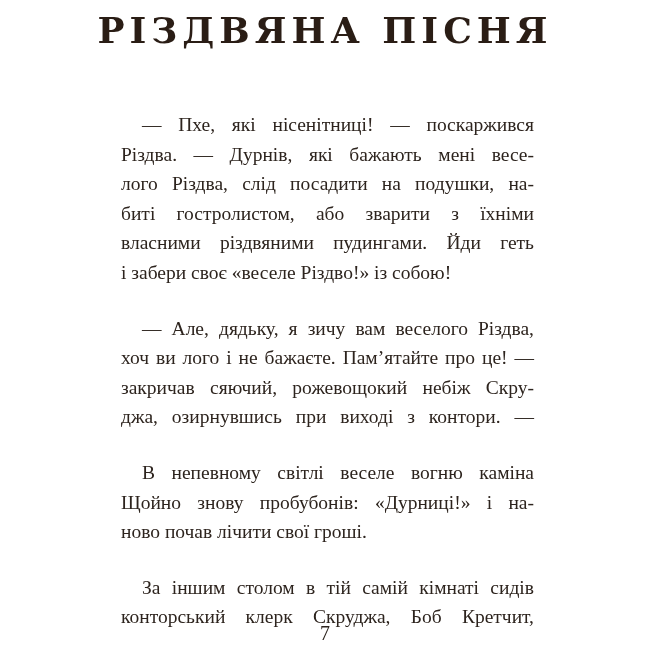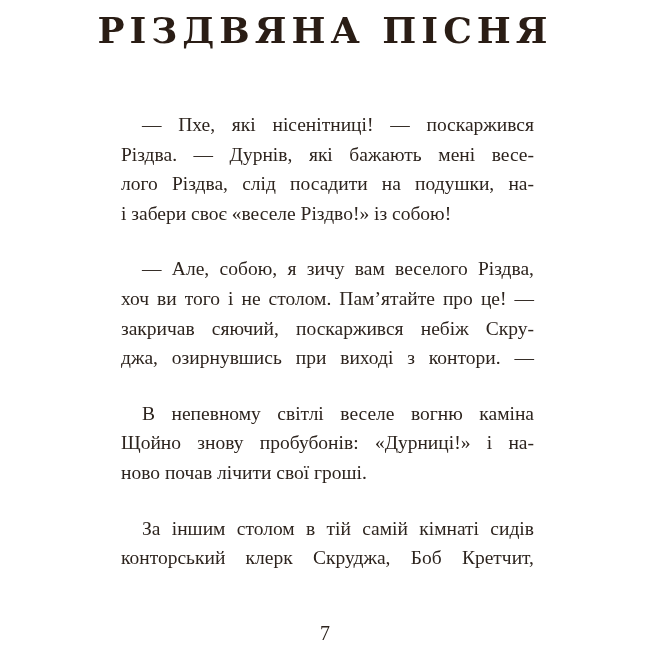--- a/index.html
+++ b/index.html
@@ -70,27 +70,29 @@
 
 <div class="page">
   <div class="title">РІЗДВЯНА ПІСНЯ</div>
 
   <div class="body-text">
 
     <div>
       <span class="line indent">— Пхе, які нісенітниці! — поскаржився</span>
       <span class="line">Різдва. — Дурнів, які бажають мені весе-</span>
       <span class="line">лого Різдва, слід посадити на подушки, на-</span>
+      <span class="line">биті гостролистом, або зварити з їхніми</span>
+      <span class="line">власними різдвяними пудингами. Йди геть</span>
       <span class="line last">і забери своє «веселе Різдво!» із собою!</span>
     </div>
 
     <div>
-      <span class="line indent">— Але, собою, я зичу вам веселого Різдва,</span>
-      <span class="line">хоч ви того і не столом. Пам’ятайте про це! —</span>
-      <span class="line">закричав сяючий, поскаржився небіж Скру-</span>
+      <span class="line indent">— Але, дядьку, я зичу вам веселого Різдва,</span>
+      <span class="line">хоч ви лого і не бажаєте. Пам’ятайте про це! —</span>
+      <span class="line">закричав сяючий, рожевощокий небіж Скру-</span>
       <span class="line">джа, озирнувшись при виході з контори. —</span>
     </div>
 
 
     <div>
       <span class="line indent">В непевному світлі веселе вогню каміна</span>
       <span class="line">Щойно знову пробубонів: «Дурниці!» і на-</span>
       <span class="line last">ново почав лічити свої гроші.</span>
     </div>
 

